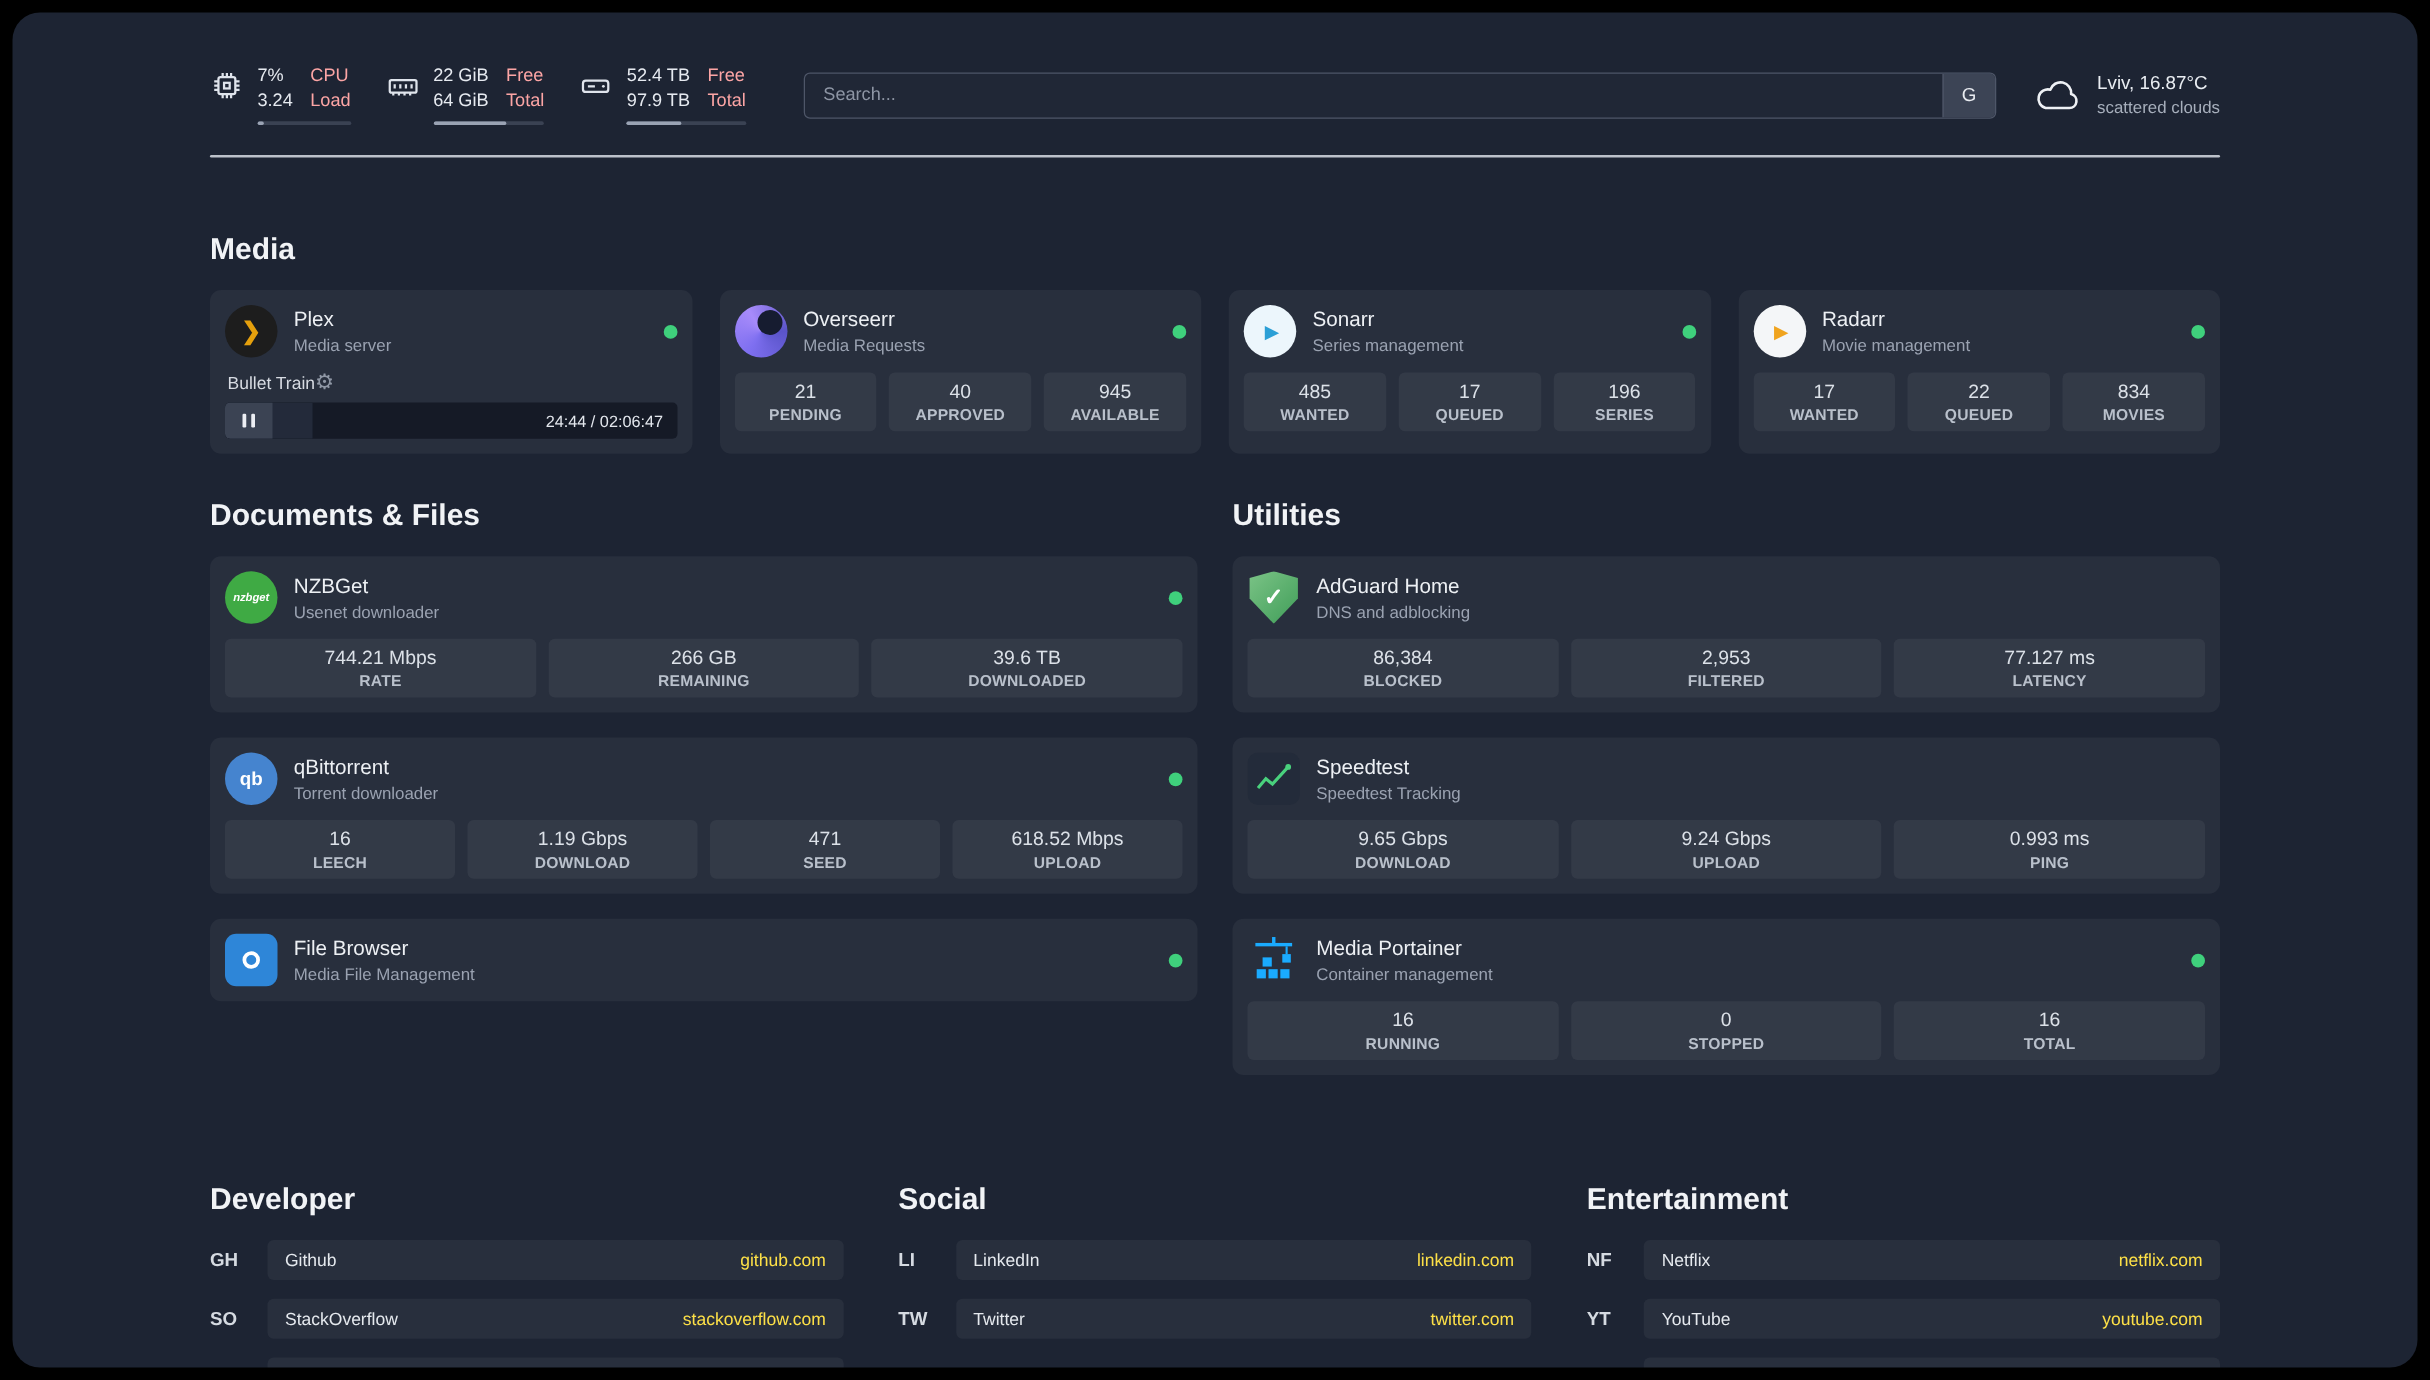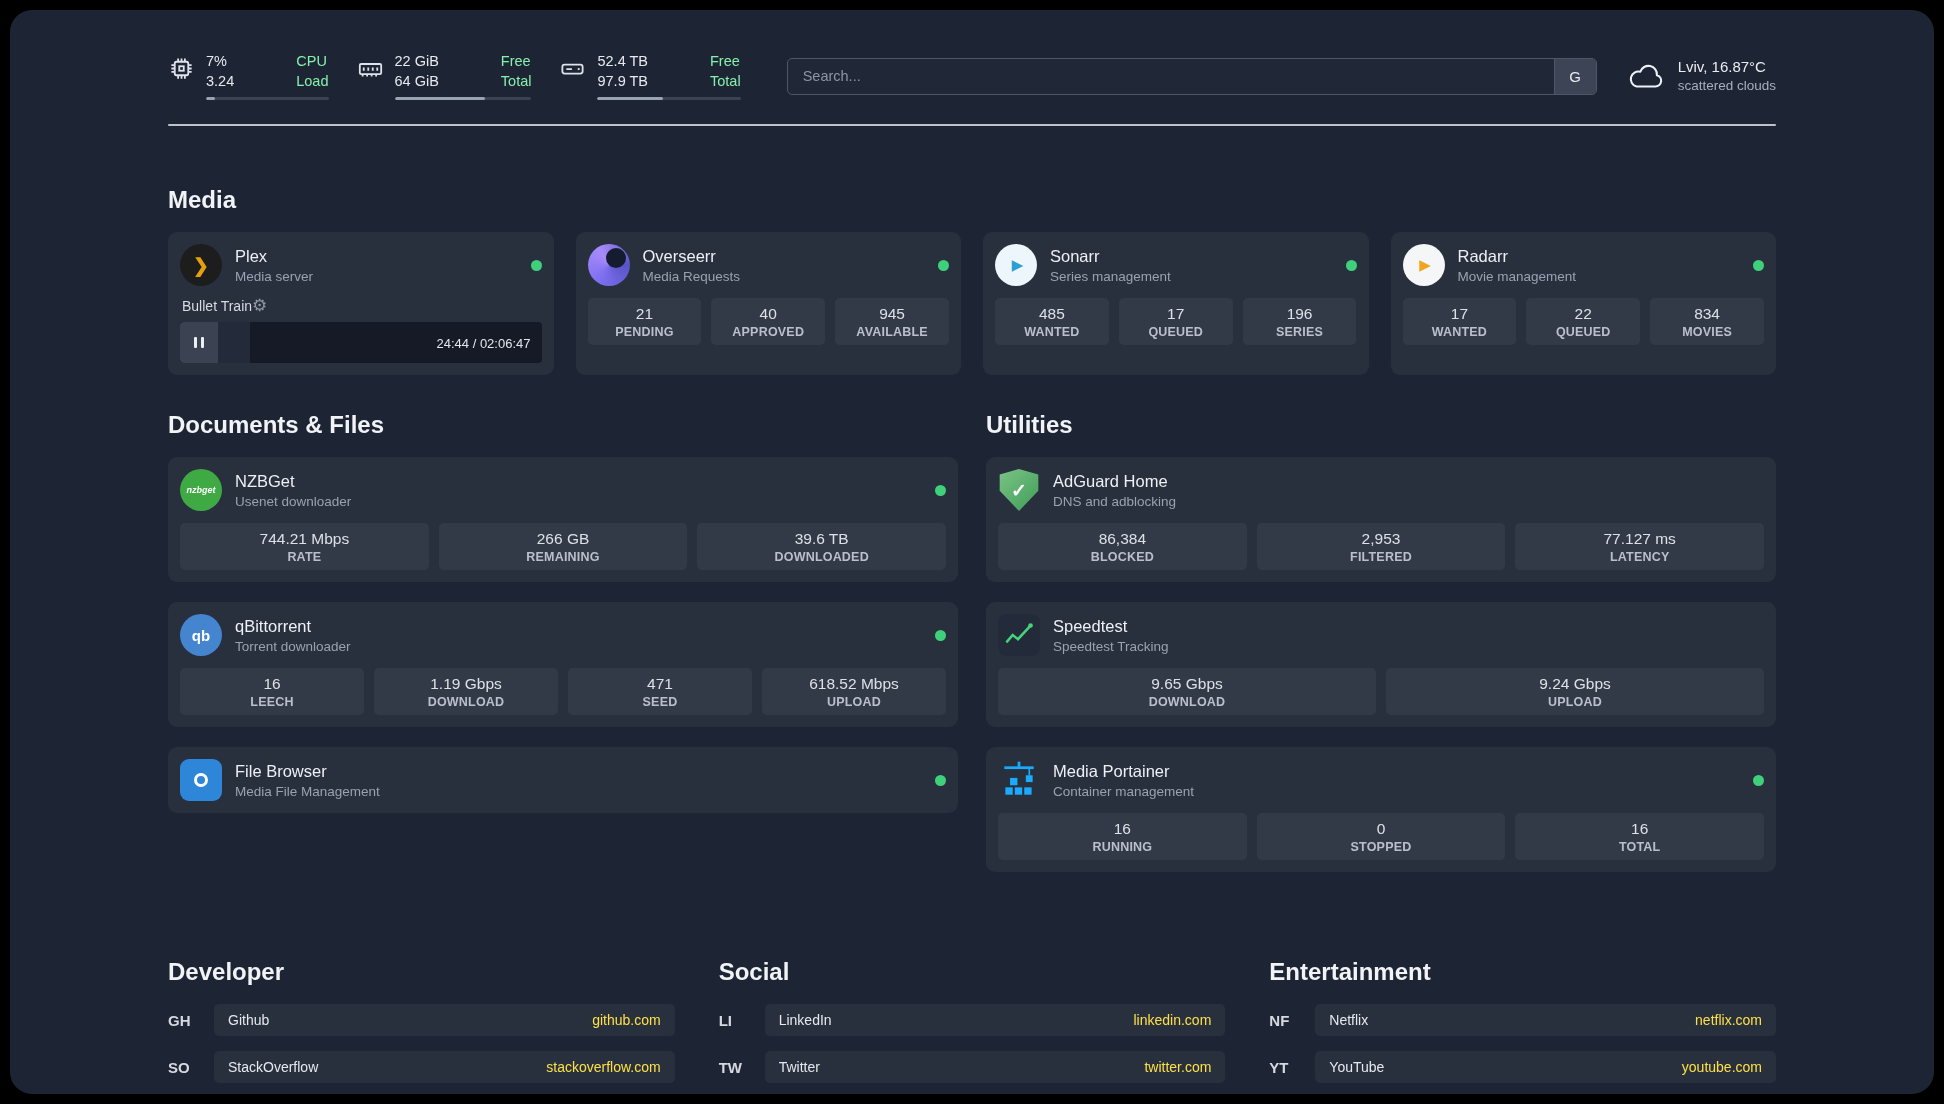--- a/index.html
+++ b/index.html
@@ -9,21 +9,21 @@
     background:#1d2433; padding:38px 158px 24px;
     font-family:"Liberation Sans", sans-serif; color:#dde2e9; overflow:hidden;
   }
 
   
   .topbar{ display:flex; align-items:center; height:56px; }
   .res{ display:flex; gap:11px; margin-right:28px; }
   .res-icon{ width:27px; height:27px; margin-top:3px; flex:none; }
   .res-cols{ display:flex; gap:14px; font-size:14.5px; line-height:1.35; }
   .res-col .num{ color:#e6eaf0; }
-  .res-col .lab{ color:#86efac;margin-left:48px; }
+  .res-col .lab{ color:#fca5a5; }
   .res-bar{ height:3px; background:#3a4253; border-radius:2px; margin-top:5px; overflow:hidden; }
   .res-fill{ height:100%; background:#9aa3b4; border-radius:2px; }
 
   .search{ flex:1; display:flex; align-items:center; height:37px; margin:0 30px 0 18px;
     border:1px solid #4e5668; border-radius:5px; overflow:hidden; background:rgba(255,255,255,0.015); }
   .search input{ flex:1; background:transparent; border:0; outline:0; color:#e2e6ec;
     padding:0 15px; font-size:14.5px; font-family:inherit; }
   .search input::placeholder{ color:#8d95a4; }
   .search-btn{ width:42px; height:100%; background:#3c4455; border-left:1px solid #4e5668;
     display:flex; align-items:center; justify-content:center; font-size:15px; color:#e9ecf1; cursor:pointer; }
@@ -52,21 +52,21 @@
   .tile{ flex:1; background:rgba(255,255,255,0.055); border-radius:5px;
     text-align:center; padding:7px 4px 6px; min-width:0; }
   .tile-val{ font-size:15.5px; color:#dce1e8; white-space:nowrap; }
   .tile-lab{ font-size:12.5px; font-weight:700; color:#b9c0cb; margin-top:2px; letter-spacing:.2px; }
 
   
   .player{ margin-top:11px; }
   .player-top{ display:flex; justify-content:flex-start; align-items:center;
     font-size:14px; color:#d7dbe2; padding:0 2px; }
   .gear{ color:#8f97a5; font-size:17px; cursor:pointer; line-height:1; }
-  .player-bar{ position:relative; height:41px; background:#151a26; border-radius:4px;
+  .player-bar{ position:relative; height:29px; background:#151a26; border-radius:4px;
     margin-top:8px; overflow:hidden; }
   .player-fill{ position:absolute; left:0; top:0; height:100%; background:#232a3a; }
   .pause-btn{ position:absolute; left:0; top:0; height:100%; width:38px; background:#3b4353;
     display:flex; align-items:center; justify-content:center; cursor:pointer; border-radius:4px 0 0 4px; }
   .pause-btn i{ display:inline-block; width:3px; height:11px; background:#eceef3; margin:0 2px; border-radius:1px; }
   .player-time{ position:absolute; right:11px; top:50%; transform:translateY(-50%);
     font-size:13px; color:#e3e7ed; }
 
   .mid{ display:grid; grid-template-columns:1fr 1fr; gap:28px; margin-top:36px; }
   .col-title{ margin-bottom:18px; }
@@ -409,20 +409,24 @@
           </div>
         </div>
         <div class="tiles">
           <div class="tile">
             <div class="tile-val">9.65 Gbps</div>
             <div class="tile-lab">DOWNLOAD</div>
           </div>
           <div class="tile">
             <div class="tile-val">9.24 Gbps</div>
             <div class="tile-lab">UPLOAD</div>
+          </div>
+          <div class="tile">
+            <div class="tile-val">0.993 ms</div>
+            <div class="tile-lab">PING</div>
           </div>
         </div>
       </div>
 
       <div class="card">
         <div class="card-head">
           <svg class="svc-icon i-plain" viewBox="0 0 40 40">
             <rect x="6" y="7" width="28" height="2.6" fill="#1aabff"></rect>
             <rect x="18.7" y="2.5" width="2.6" height="5" fill="#1aabff"></rect>
             <rect x="29" y="9.6" width="1.6" height="6" fill="#1aabff"></rect>

